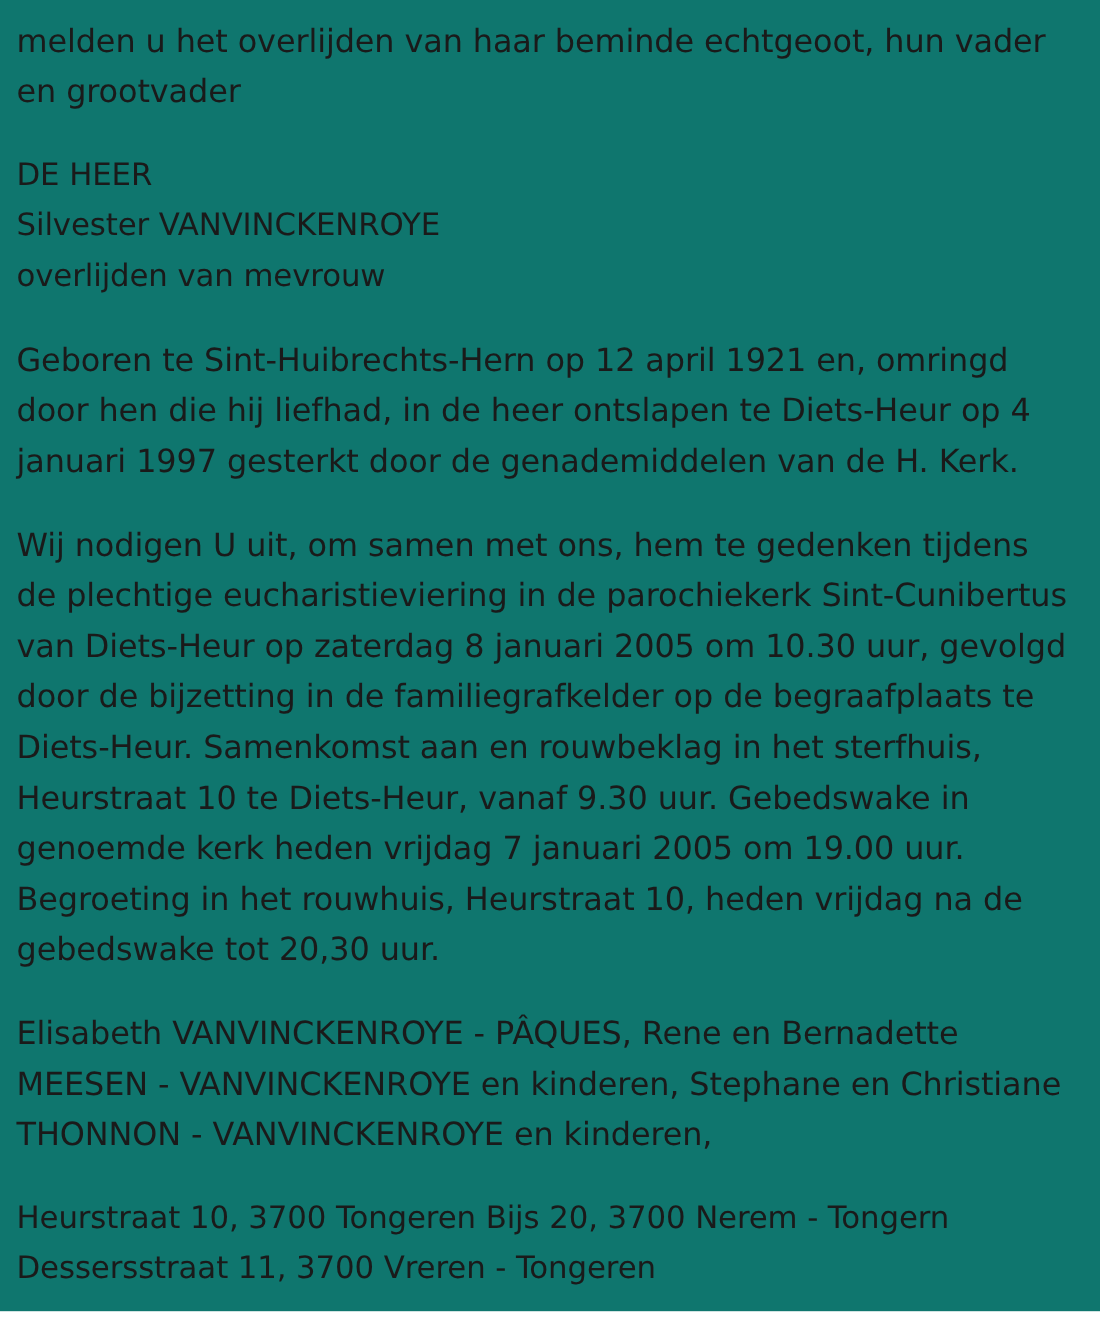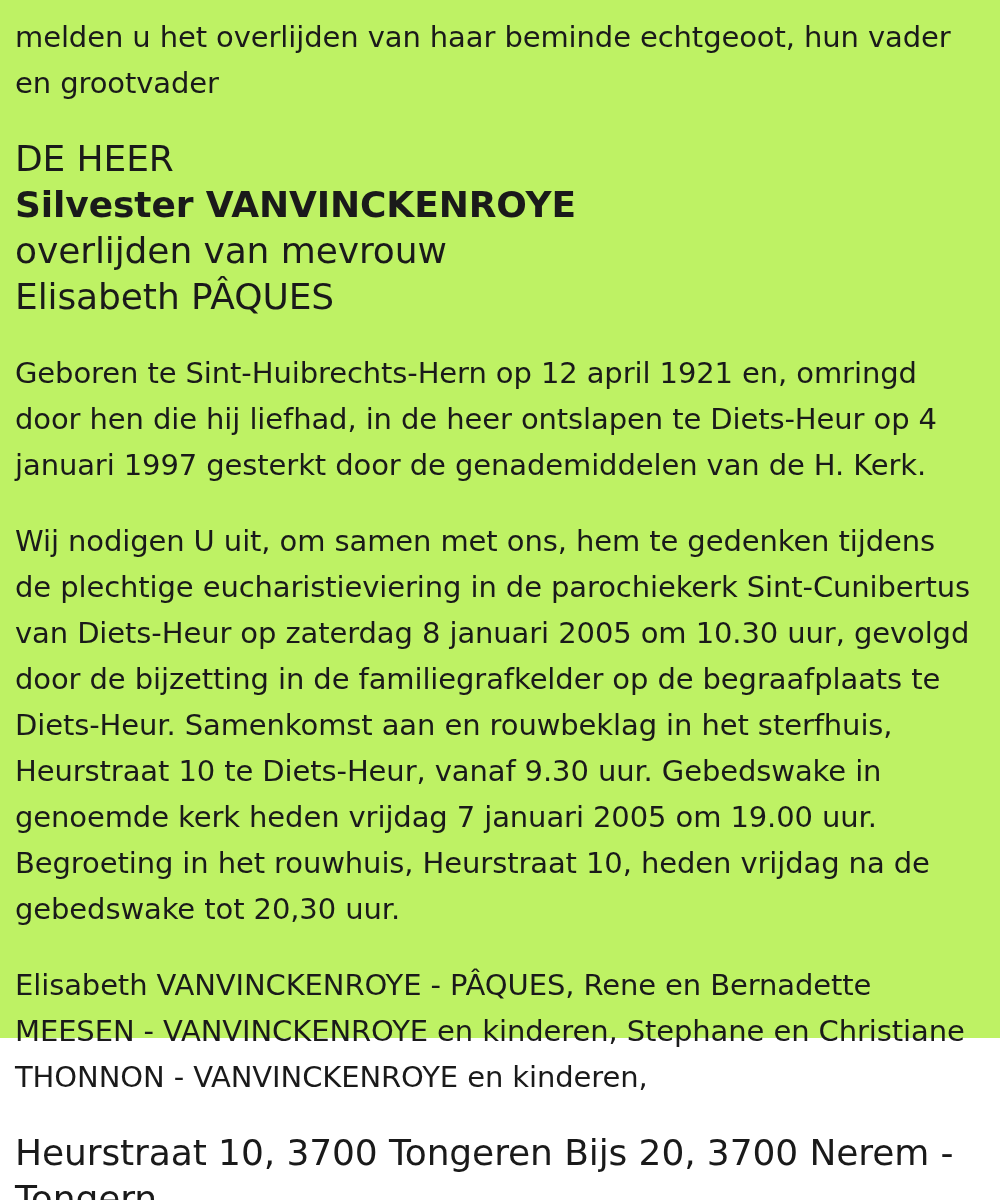--- a/index.html
+++ b/index.html
@@ -13,75 +13,74 @@
     height: 1200px;
     overflow: hidden;
     font-family: "DejaVu Sans", "Liberation Sans", sans-serif;
     color: #1a1a1a;
     -webkit-font-smoothing: antialiased;
   }
 
   .page {
     box-sizing: border-box;
     width: 1000px;
-    height: 1038px;
+    height: 1192px;
     padding: 14px 20px 0 15px;
-    background: #bef264;
+    background: #0f766e;
   }
 
   .block {
     margin: 0 0 30px 0;
   }
   .block:last-child {
     margin-bottom: 0;
   }
 
   .line {
-    font-size: 36px;
+    font-size: 28px;
     line-height: 46px;
     font-weight: 400;
     letter-spacing: -0.1px;
     white-space: pre-wrap;
     word-break: normal;
   }
 
   .para {
     font-size: 29px;
     line-height: 46px;
     font-weight: 400;
     letter-spacing: -0.1px;
     max-width: 965px;
     text-align: left;
     hyphens: none;
   }
 
   .line.strong,
   .para.strong {
-    font-weight: 700;
+    font-weight: 400;
   }
 
   
   .group .line {
     display: block;
   }
 </style>
 </head>
 <body>
 
 <div class="page">
 
   <div class="block">
     <div class="para">melden u het overlijden van haar beminde echtgeoot, hun vader en grootvader</div>
   </div>
 
   <div class="block group">
     <div class="line">DE HEER</div>
     <div class="line strong">Silvester VANVINCKENROYE</div>
     <div class="line">overlijden van mevrouw</div>
-    <div class="line">Elisabeth PÂQUES</div>
   </div>
 
   <div class="block">
     <div class="para">Geboren te Sint-Huibrechts-Hern op 12 april 1921 en, omringd door hen die hij liefhad, in de heer ontslapen te Diets-Heur op 4 januari 1997 gesterkt door de genademiddelen van de H. Kerk.</div>
   </div>
 
   <div class="block">
     <div class="para">Wij nodigen U uit, om samen met ons, hem te gedenken tijdens de plechtige eucharistieviering in de parochiekerk Sint-Cunibertus van Diets-Heur op zaterdag 8 januari 2005 om 10.30 uur, gevolgd door de bijzetting in de familiegrafkelder op de begraafplaats te Diets-Heur. Samenkomst aan en rouwbeklag in het sterfhuis, Heurstraat 10 te Diets-Heur, vanaf 9.30 uur. Gebedswake in genoemde kerk heden vrijdag 7 januari 2005 om 19.00 uur. Begroeting in het rouwhuis, Heurstraat 10, heden vrijdag na de gebedswake tot 20,30 uur.</div>
   </div>
 

